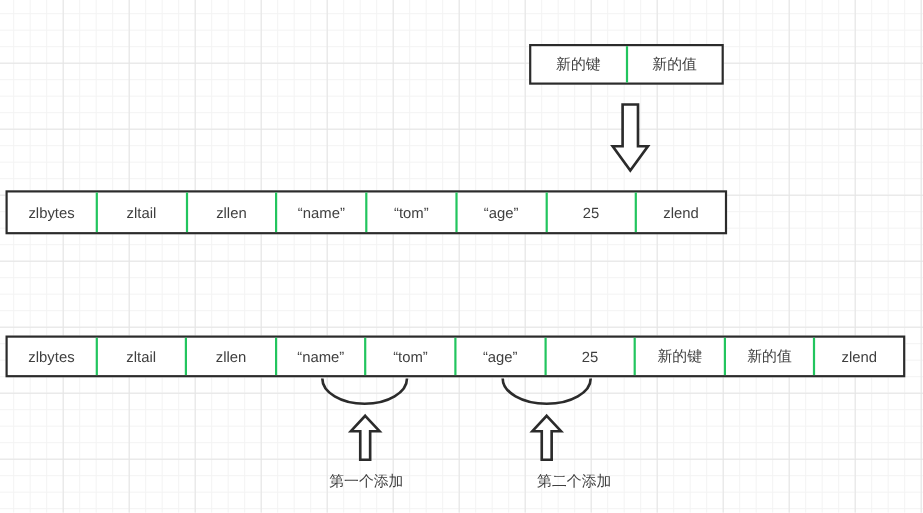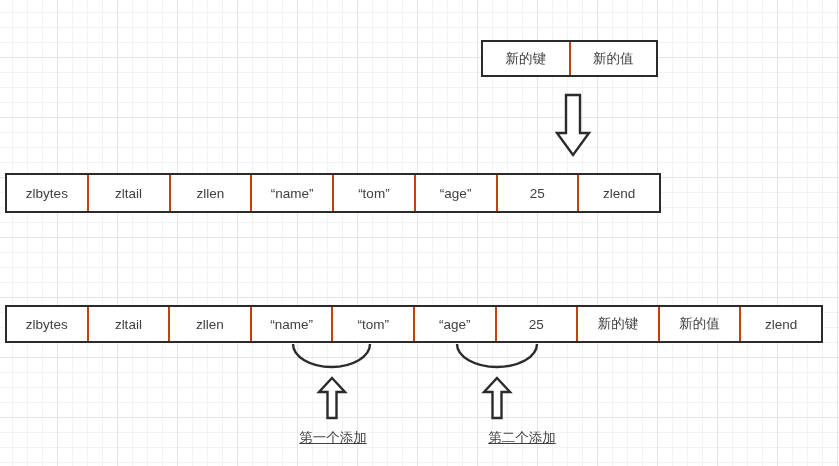--- a/index.html
+++ b/index.html
@@ -26,21 +26,21 @@
     display: flex;
     border: 2px solid #2b2b2b;
     background: #ffffff;
     box-sizing: border-box;
   }
   .cellrow .cell {
     flex: 1 1 0;
     display: flex;
     align-items: center;
     justify-content: center;
-    border-left: 2px solid #c2410c;
+    border-left: 2px solid #22c55e;
     color: #3f3f3f;
     font-size: 13.5px;
     white-space: nowrap;
     overflow: hidden;
   }
   .cellrow .cell:first-child { border-left: none; }
 
   .top-box {
     left: 481px; top: 40px;
     width: 177px; height: 37px;
@@ -58,21 +58,20 @@
     left: 0; top: 0;
     width: 839px; height: 466px;
     pointer-events: none;
   }
   .anno-label {
     position: absolute;
     color: #3f3f3f;
     font-size: 13.5px;
     white-space: nowrap;
     transform: translateX(-50%);
-    text-decoration: underline;
   }
   .anno-first  { left: 333px; top: 429px; }
   .anno-second { left: 522px; top: 429px; }
 </style>
 </head>
 <body>
 
 <div class="canvas">
 
   <div class="cellrow top-box">

